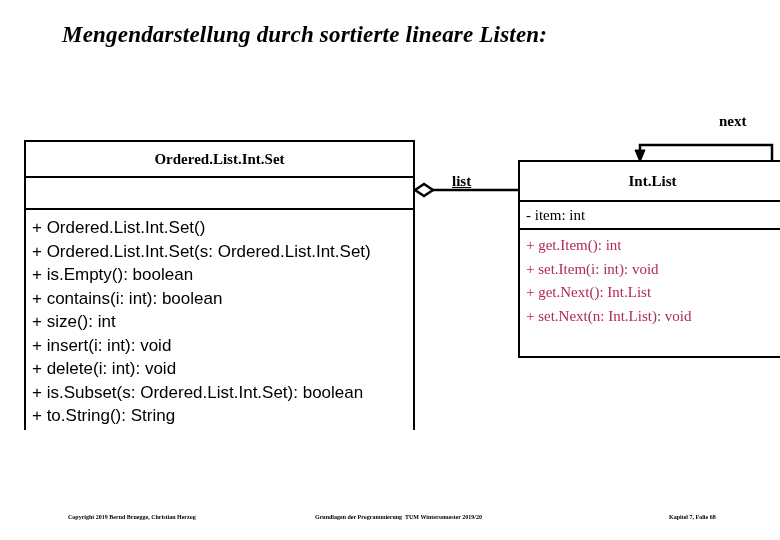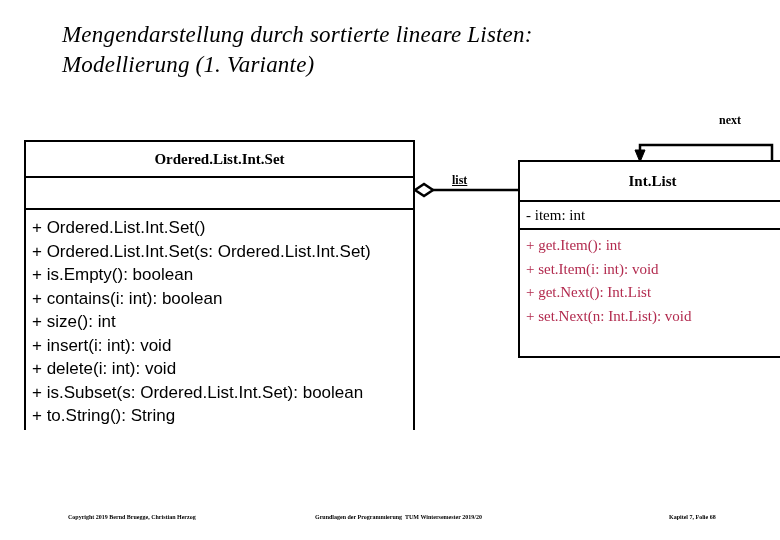--- a/index.html
+++ b/index.html
@@ -16,21 +16,21 @@
     font-family: "Liberation Sans", sans-serif;
   }
 
   
   #title {
     position: absolute;
     left: 62px;
     top: 20px;
     width: 660px;
     font-family: "Liberation Serif", "DejaVu Serif", serif;
-    font-weight: normal;
+    font-weight: bold;
     font-style: italic;
     font-size: 23px;
     line-height: 30px;
     color: #000000;
     letter-spacing: 0.2px;
   }
   #title .line { display: block; white-space: pre; }
 
   
   .classbox {
@@ -89,21 +89,21 @@
     left: 0; top: 0;
     width: 780px; height: 540px;
     pointer-events: none;
   }
 
   
   .edge-label {
     position: absolute;
     font-family: "Liberation Serif", "DejaVu Serif", serif;
     font-weight: bold;
-    font-size: 12px;
+    font-size: 15px;
     color: #000000;
     white-space: pre;
   }
   #label-list { left: 452px; top: 173px; text-decoration: underline; }
   #label-next { left: 719px; top: 113px; }
 
   
   .footer {
     position: absolute;
     top: 514px;
@@ -117,21 +117,20 @@
   #footer-center { left: 315px; }
   #footer-right  { left: 669px; }
 </style>
 </head>
 <body>
 
 <div id="slide">
 
   <div id="title">
     <span class="line">Mengendarstellung durch sortierte lineare Listen:</span>
-    <span class="line">Modellierung (1. Variante)</span>
   </div>
 
   <svg id="connectors" viewBox="0 0 780 540" xmlns="http://www.w3.org/2000/svg">
 
     <line x1="432" y1="190" x2="518" y2="190" stroke="#000000" stroke-width="2.5"></line>
 
     <polygon points="415,190 424,184 433,190 424,196" fill="#ffffff" stroke="#000000" stroke-width="2.5"></polygon>
 
     <polyline points="755,213 772,213 772,145 640,145 640,157" fill="none" stroke="#000000" stroke-width="2.5"></polyline>
 

